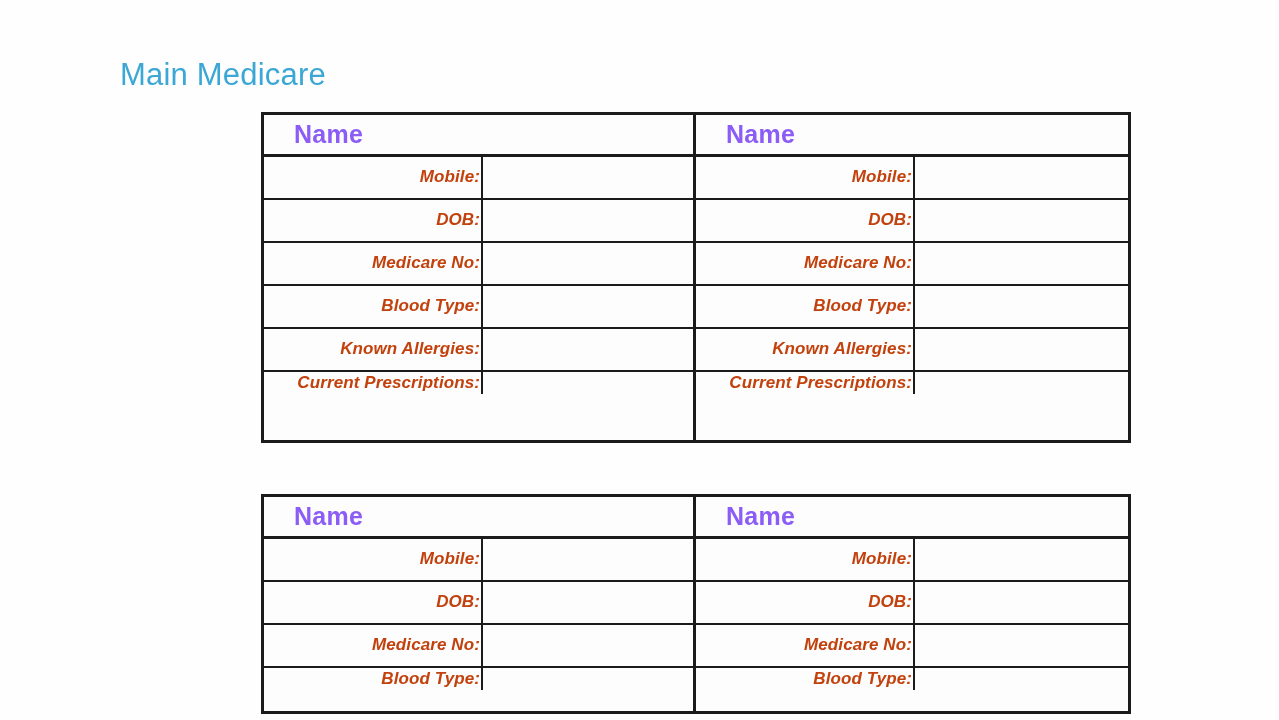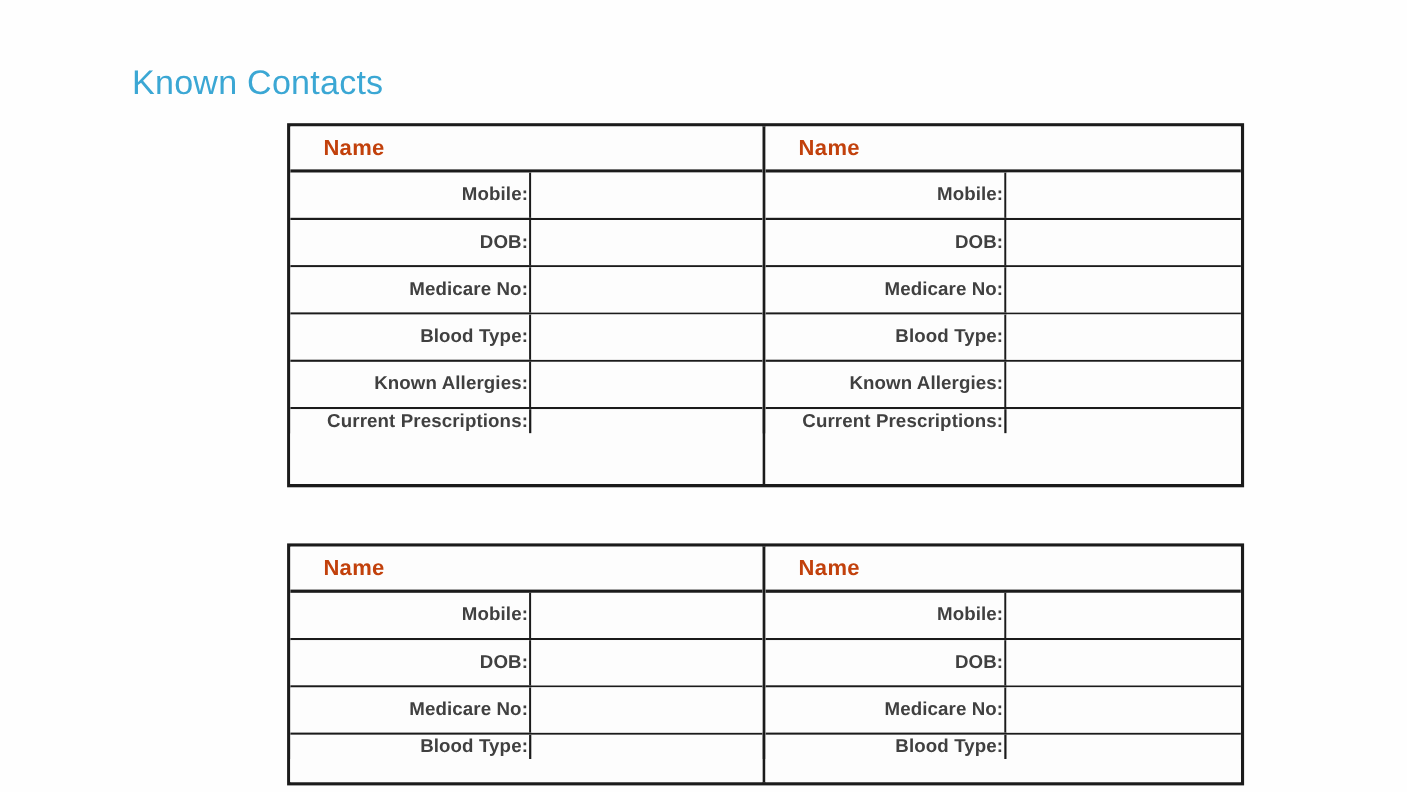--- a/index.html
+++ b/index.html
@@ -63,23 +63,23 @@
   .name-row {
     height: 42px;
     box-sizing: border-box;
     border-bottom: 3px solid #1b1b1b;
     display: flex;
     align-items: center;
     padding-left: 30px;
     background: #fdfdfd;
   }
   .name-label {
-    font-size: 20px;
+    font-size: 25px;
     font-weight: bold;
-    color: #c2410c;
+    color: #8b5cf6;
     letter-spacing: 0.3px;
     line-height: 1;
   }
 
   .field-row {
     display: flex;
     flex-direction: row;
     height: 43px;
     box-sizing: border-box;
     border-bottom: 2px solid #1b1b1b;
@@ -99,46 +99,47 @@
     border-right: 2px solid #1b1b1b;
     display: flex;
     align-items: center;
     justify-content: flex-end;
     padding-right: 0px;
     overflow: hidden;
   }
   .field-label {
     font-size: 17px;
     font-weight: bold;
-    color: #404040;
+    color: #c2410c;
     text-align: center;
     line-height: 1.32;
     letter-spacing: 0.1px;
     padding-right: 1px;
     word-spacing: 0px;
+    font-style: italic;
   }
   .field-value-cell {
     flex: 1 1 auto;
     box-sizing: border-box;
     background: #fdfdfd;
   }
   .field-value {
     display: block;
     font-size: 16px;
     color: #1d1d1d;
     padding: 10px 8px;
     min-height: 1px;
   }
 </style>
 </head>
 <body>
 
 <div class="page">
 
-  <div class="page-title">Known Contacts</div>
+  <div class="page-title">Main Medicare</div>
 
   <div class="contact-block block-1">
       <div class="contact-half half-left">
         <div class="name-row">
           <span class="name-label">Name</span>
           <span class="field-value"></span>
         </div>
         <div class="field-row">
           <div class="field-label-cell">
             <span class="field-label">Mobile:</span>

